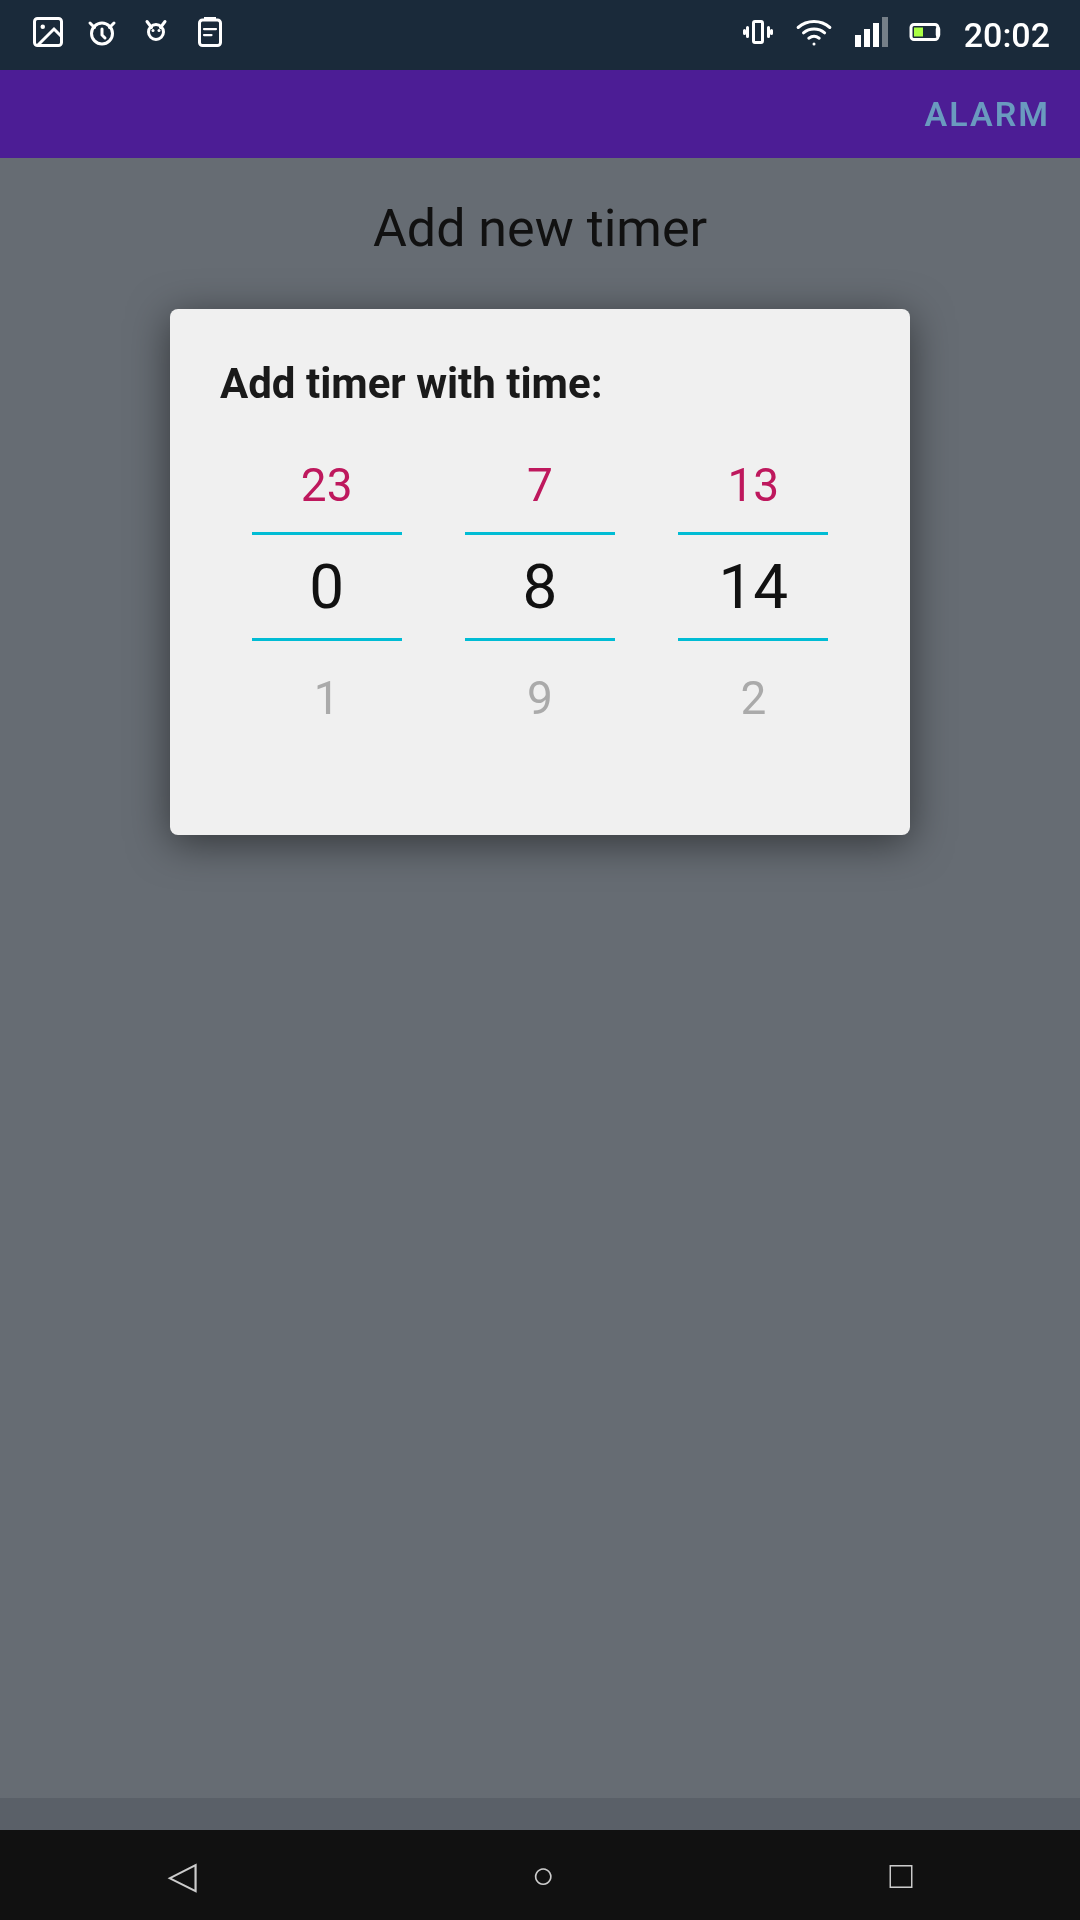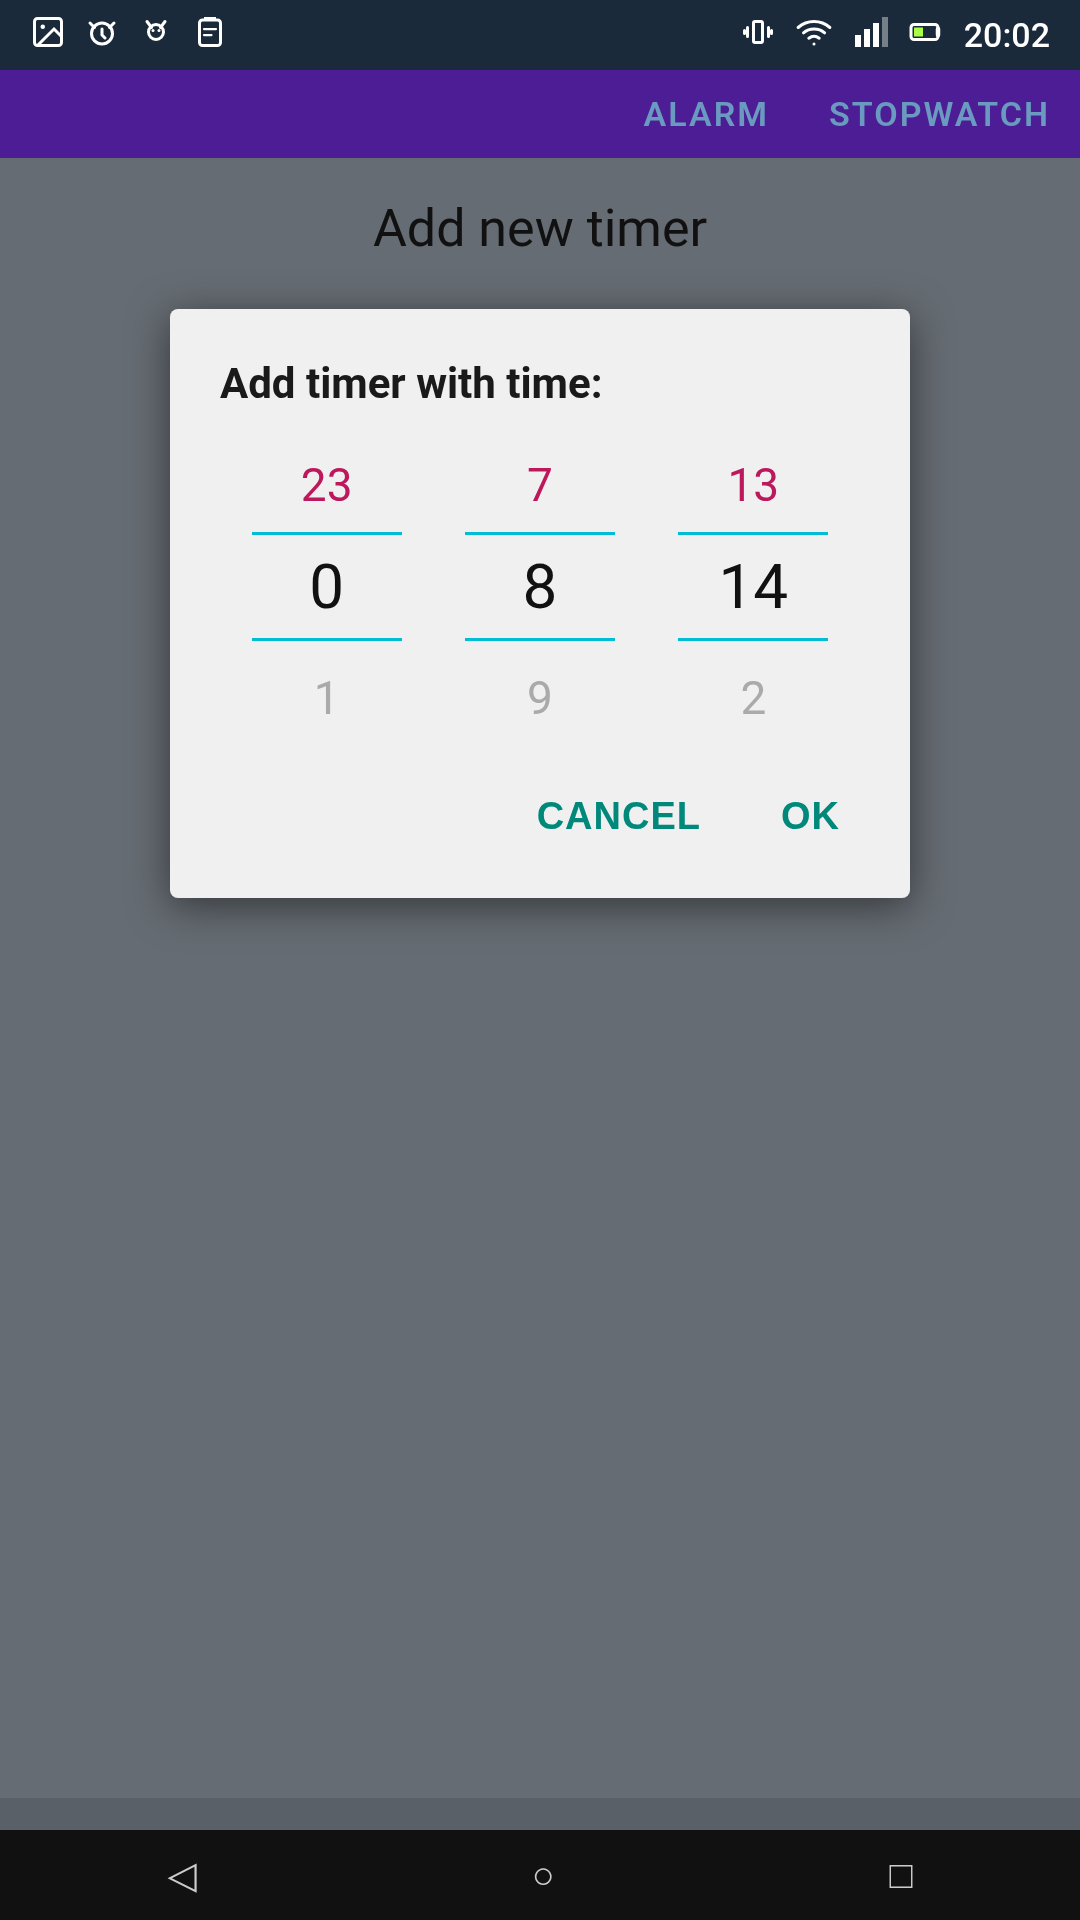--- a/index.html
+++ b/index.html
@@ -282,21 +282,20 @@
           <path d="M20 10v4" stroke="white" stroke-width="3" stroke-linecap="round"></path>
           <rect x="4" y="9" width="6" height="6" fill="#aaff44"></rect>
         </svg>
     </span>
     <span class="time-text">20:02</span>
   </div>
 </div>
 
 <div class="app-bar">
   <div class="tab-item">ALARM</div>
-  <div class="tab-item">STOPWATCH</div>
 </div>
 
 <div class="main-content">
   <div class="page-title">Add new timer</div>
 
   <div class="dialog">
     <div class="dialog-title">Add timer with time:</div>
 
     <div class="picker-area">
 
@@ -319,24 +318,20 @@
       <div class="picker-column">
         <div class="picker-above">13</div>
         <div class="picker-line-top"></div>
         <div class="picker-selected">14</div>
         <div class="picker-line-bottom"></div>
         <div class="picker-below">2</div>
       </div>
 
     </div>
 
-    <div class="dialog-buttons">
-      <button class="btn-cancel">CANCEL</button>
-      <button class="btn-ok">OK</button>
-    </div>
   </div>
 </div>
 
 <div class="nav-bar">
   <span class="nav-icon">◁</span>
   <span class="nav-icon">○</span>
   <span class="nav-icon">□</span>
 </div>
 
 </body></html>

